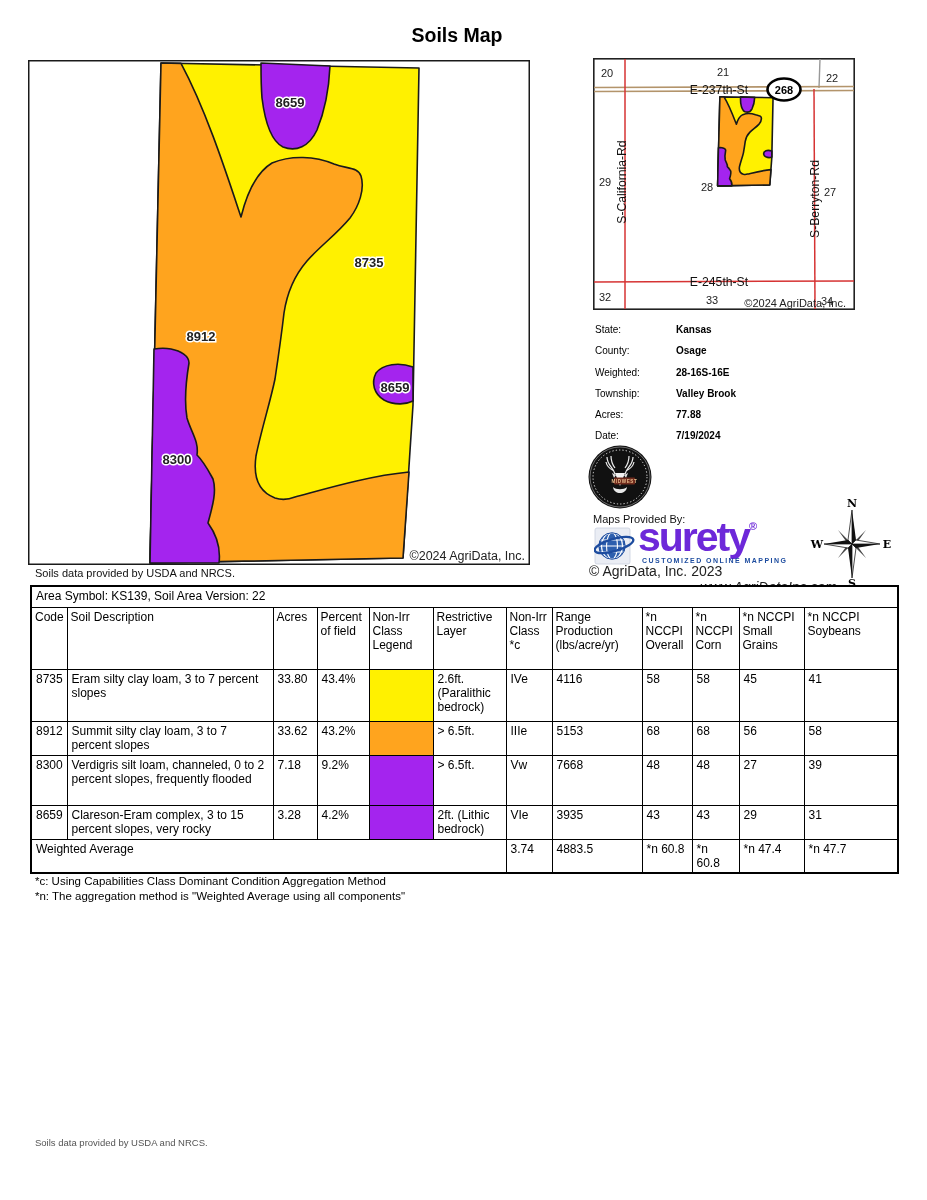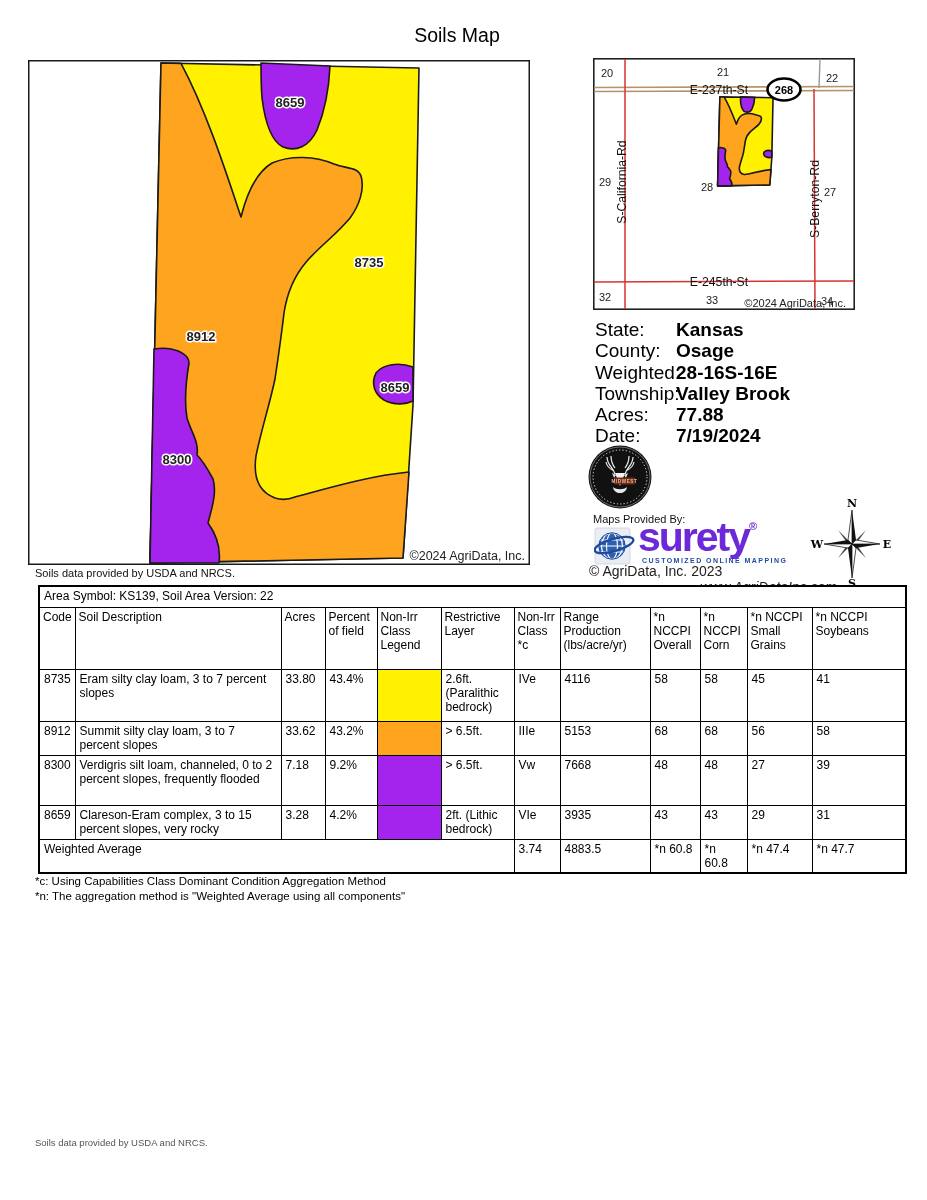--- a/index.html
+++ b/index.html
@@ -1,46 +1,46 @@
 <!DOCTYPE html>
 <html><head>
 <meta charset="utf-8">
 <style>
   * { margin:0; padding:0; box-sizing:border-box; }
   body { background:#fff; font-family:"Liberation Sans", sans-serif; }
   .page { position:relative; width:927px; height:1200px; background:#fff; overflow:hidden; }
   .abs { position:absolute; }
-  .title { top:24px; left:0; width:914px; text-align:center; font-size:19.5px; font-weight:normal; color:#000; }
+  .title { top:24px; left:0; width:914px; text-align:center; font-size:19.5px; font-weight:bold; color:#000; }
   .mainmap { left:28px; top:60px; width:502px; height:505px; }
   .mainmap svg { display:block; }
   .map-caption { left:35px; top:567px; font-size:11px; color:#111; }
   .locator { left:593px; top:58px; width:262px; height:252px; }
   .maplabel { font-size:13px; font-weight:600; fill:#222; stroke:#fff; stroke-width:3px; paint-order:stroke; }
   .seclabel { font-size:11px; fill:#222; }
   .halo { stroke:#fff; stroke-width:3px; paint-order:stroke; }
   .roadlabel { font-size:12.2px; fill:#111; }
   .mapcopy { font-size:12.5px; fill:#222; }
   .loccopy { font-size:11px; fill:#222; }
   .badge-num { font-size:11px; font-weight:bold; fill:#000; }
-  .info { left:595px; top:319px; font-size:19px; color:#000; }
+  .info { left:595px; top:319px; font-size:10px; color:#000; }
   .info .row { height:21.3px; line-height:21.3px; }
   .info .lbl { display:inline-block; width:81px; }
   .info .val { font-weight:bold; }
   .deer { left:587px; top:444px; width:66px; height:66px; }
   .provided { left:593px; top:513px; font-size:11px; color:#111; }
   .surety { left:594px; top:526px; width:230px; height:42px; }
   .surety .globe { position:absolute; left:0; top:0; }
   .surety .word { position:absolute; left:44px; top:-12px; font-size:41px; font-weight:bold; color:#6d28d9; letter-spacing:-2px; }
   .surety .reg { font-size:11px; vertical-align:21px; letter-spacing:0; }
   .surety .sub { position:absolute; left:48px; top:31px; font-size:7px; font-weight:bold; color:#1D4C9F; letter-spacing:1.45px; }
   .copyline { left:589px; top:563px; width:240px; font-size:14px; color:#222; }
   .copyline .site { position:absolute; left:111px; top:16px;font-style:italic; }
   .compass { left:810px; top:496px; width:84px; height:92px; }
   .compass text { font-family:"DejaVu Serif", serif; font-size:11px; font-weight:bold; fill:#000; text-anchor:middle; }
-  table.soil { position:absolute; left:30px; top:585px; width:867px; border-collapse:collapse; table-layout:fixed; background:#fff; border:2px solid #000;margin-left:8px; }
+  table.soil { position:absolute; left:30px; top:585px; width:867px; border-collapse:collapse; table-layout:fixed; background:#fff; border:2px solid #000; }
   table.soil td, table.soil th { border:1px solid #000; font-size:12px; font-weight:normal; vertical-align:top; padding:2px 4px; text-align:left; color:#000; }
   table.soil th { padding:2px 3px; }
   .area-row td { font-size:12.3px; height:21px; }
   .head-row { height:62px; }
   .h52 { height:52px; } .h34 { height:34px; } .h50 { height:50px; } .hw { height:30px; }
   .ra { text-align:left; }
   .b { font-weight:bold; }
   .legend-cell { padding:0 !important; }
   .fnotes { left:35px; top:874px; font-size:11.5px; color:#000; line-height:14.5px; }
   .footer { left:35px; top:1137px; font-size:9.5px; color:#555; }

